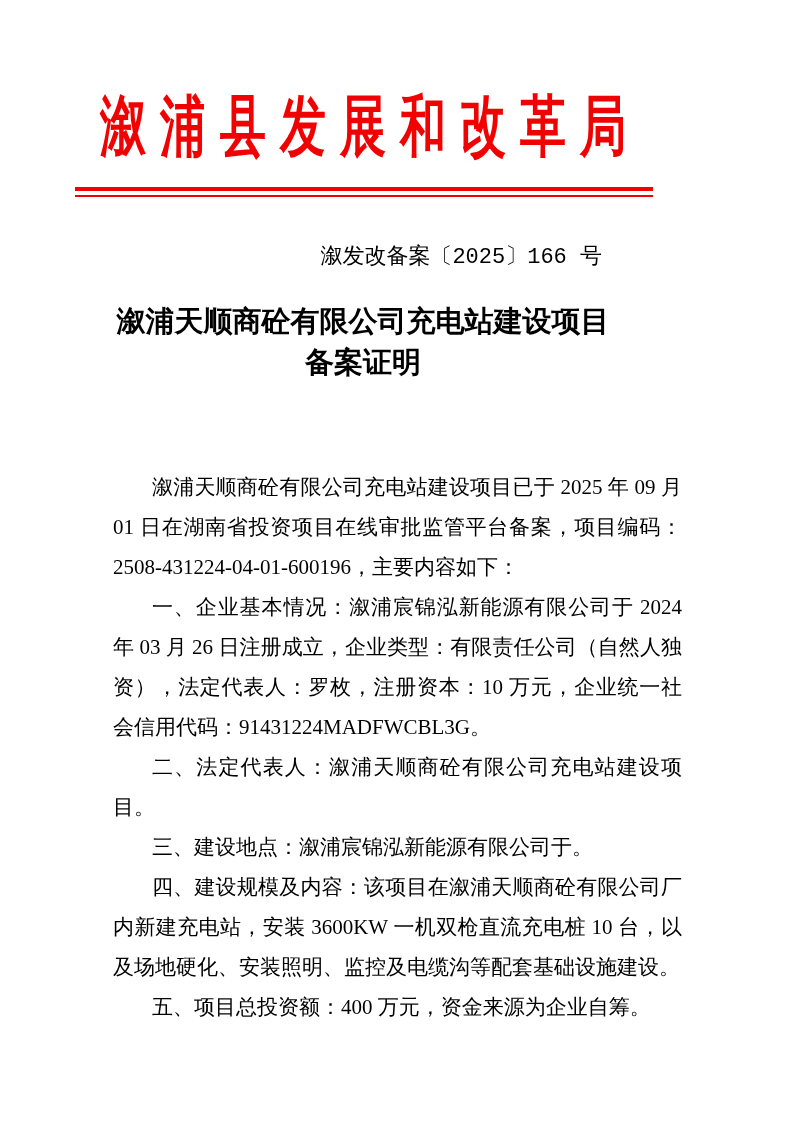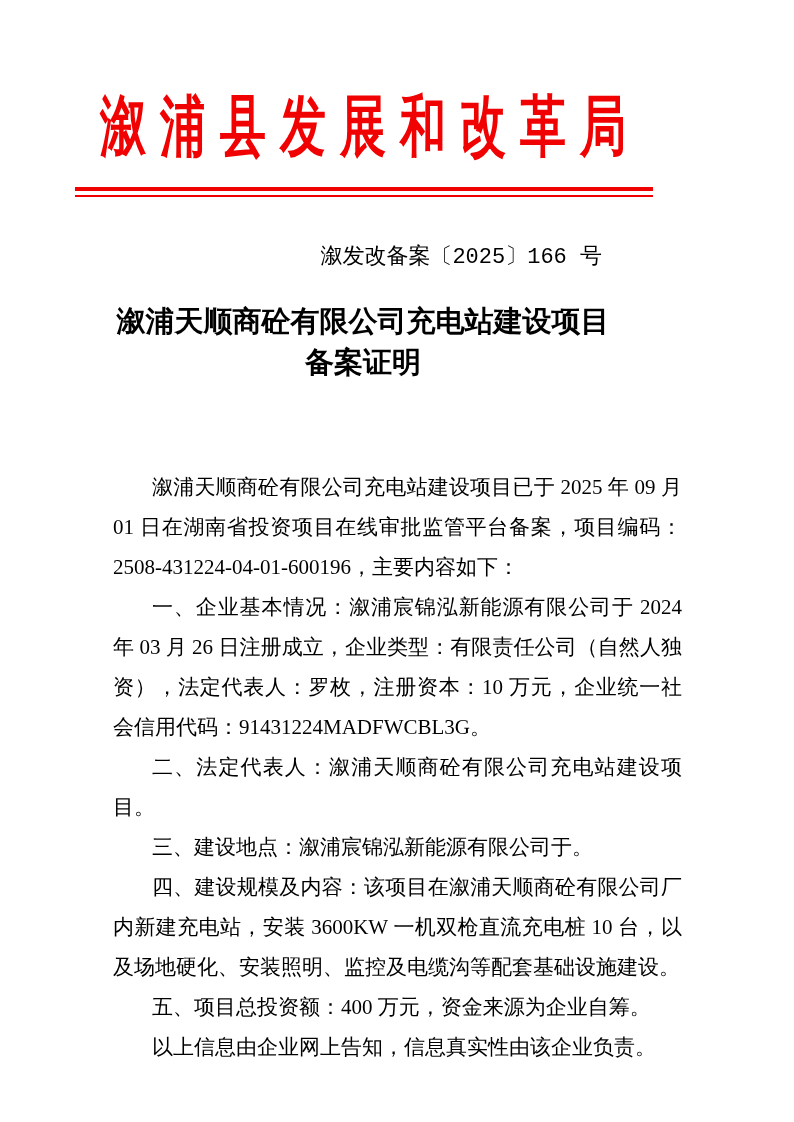--- a/index.html
+++ b/index.html
@@ -125,18 +125,15 @@
     </p>
 
     <p class="para">
       <b class="lead">四、建设规模及内容：</b><span>该项目在溆浦天顺商砼有限公司厂内新建充电站，安装 3600KW 一机双枪直流充电桩 10 台，以及场地硬化、安装照明、监控及电缆沟等配套基础设施建设。</span>
     </p>
 
     <p class="para">
       <b class="lead">五、项目总投资额：</b><span>400 万元，资金来源为企业自筹。</span>
     </p>
 
-    <p class="para">
-      <b class="lead"></b><span>以上信息由企业网上告知，信息真实性由该企业负责。</span>
-    </p>
 
   </div>
 </div>
 
 </body></html>

